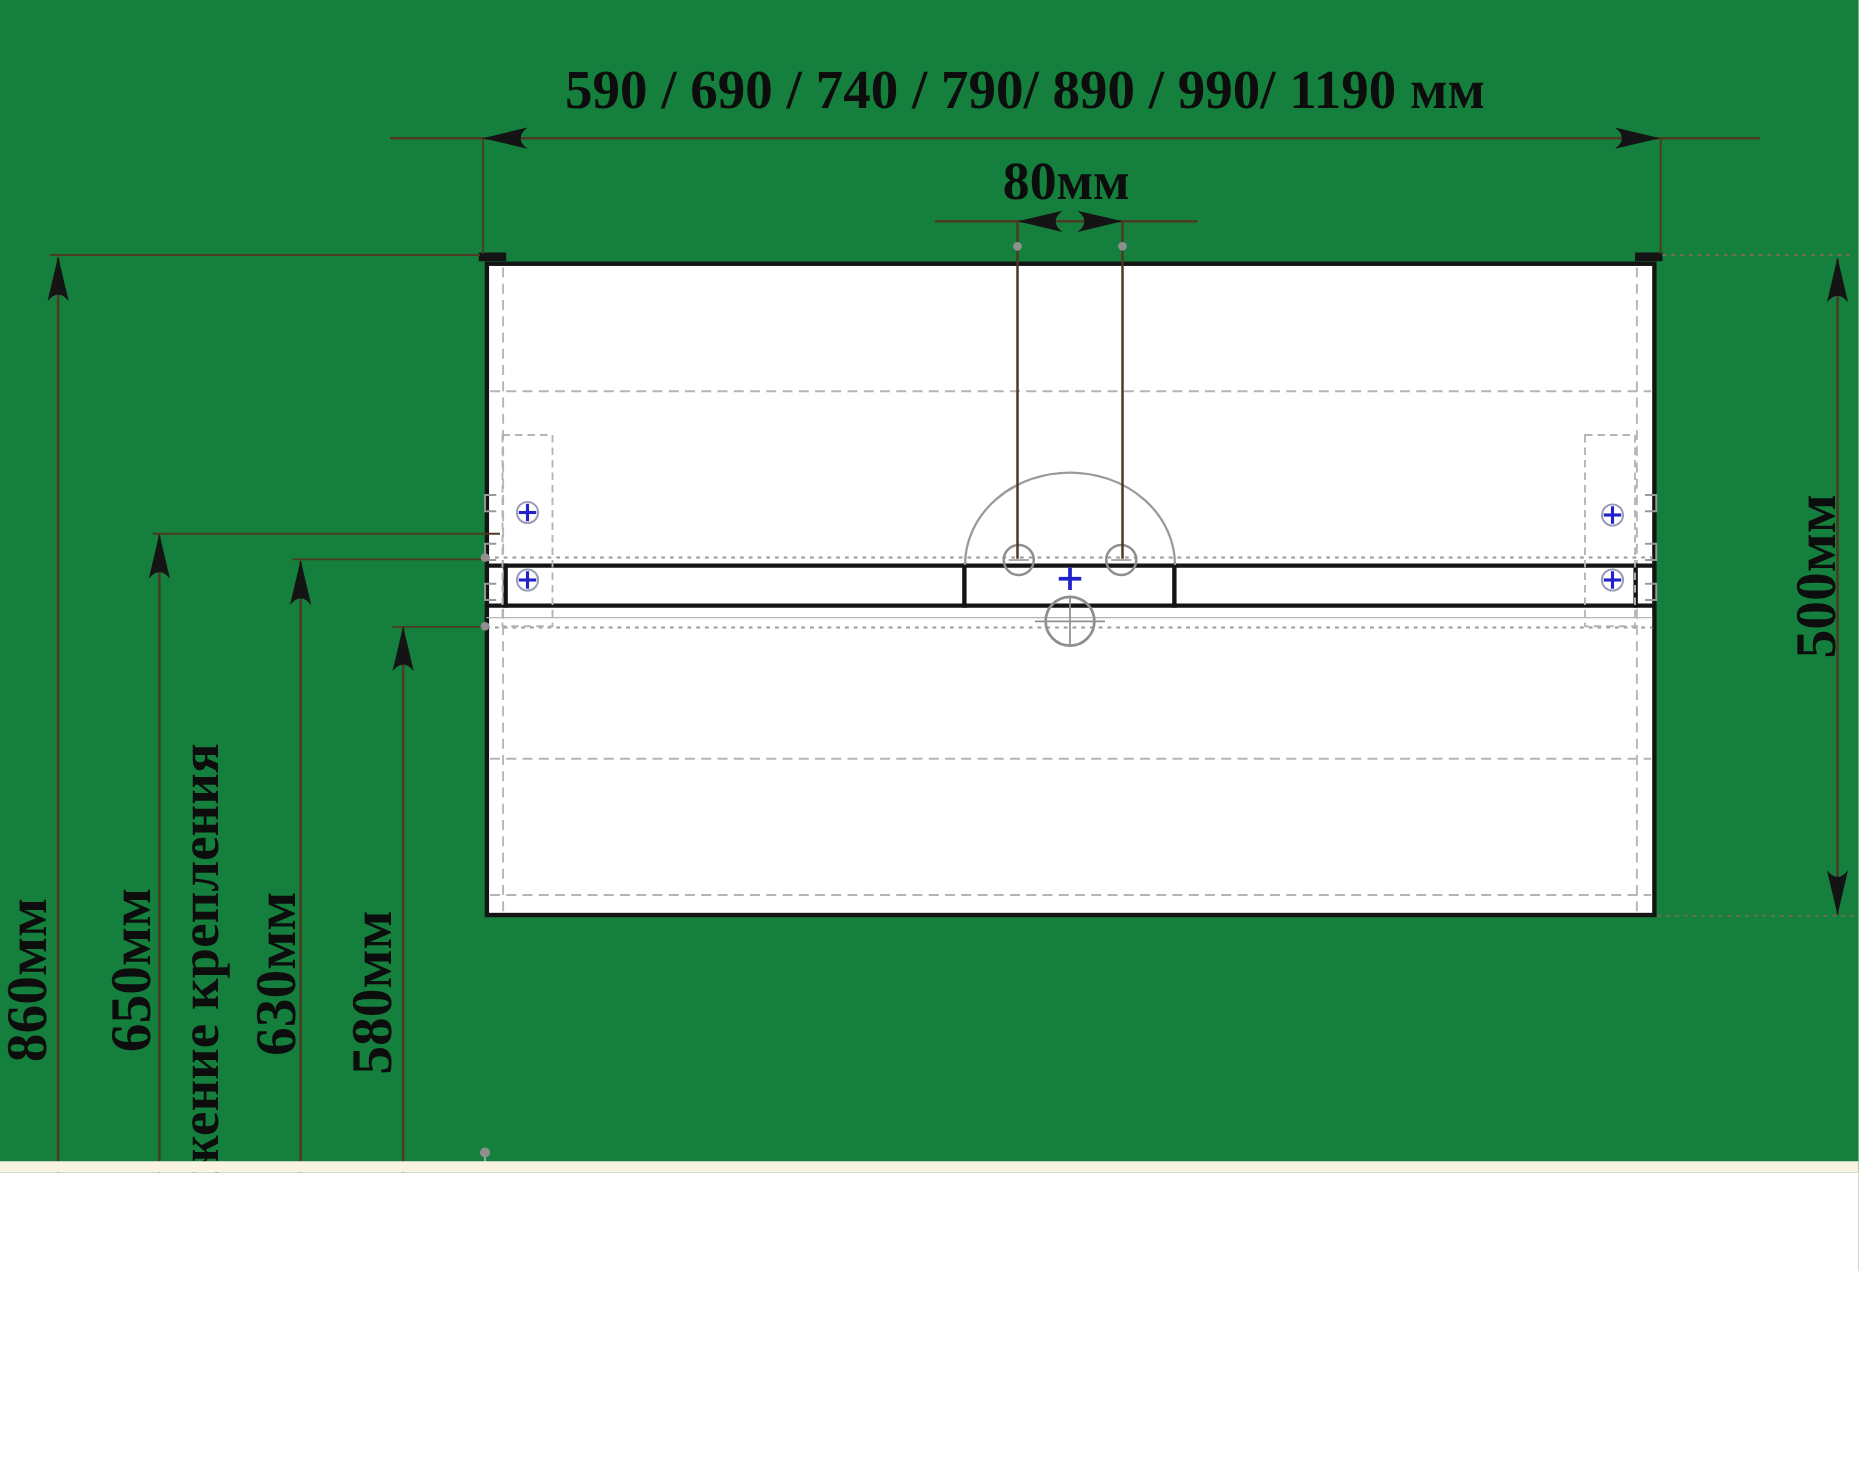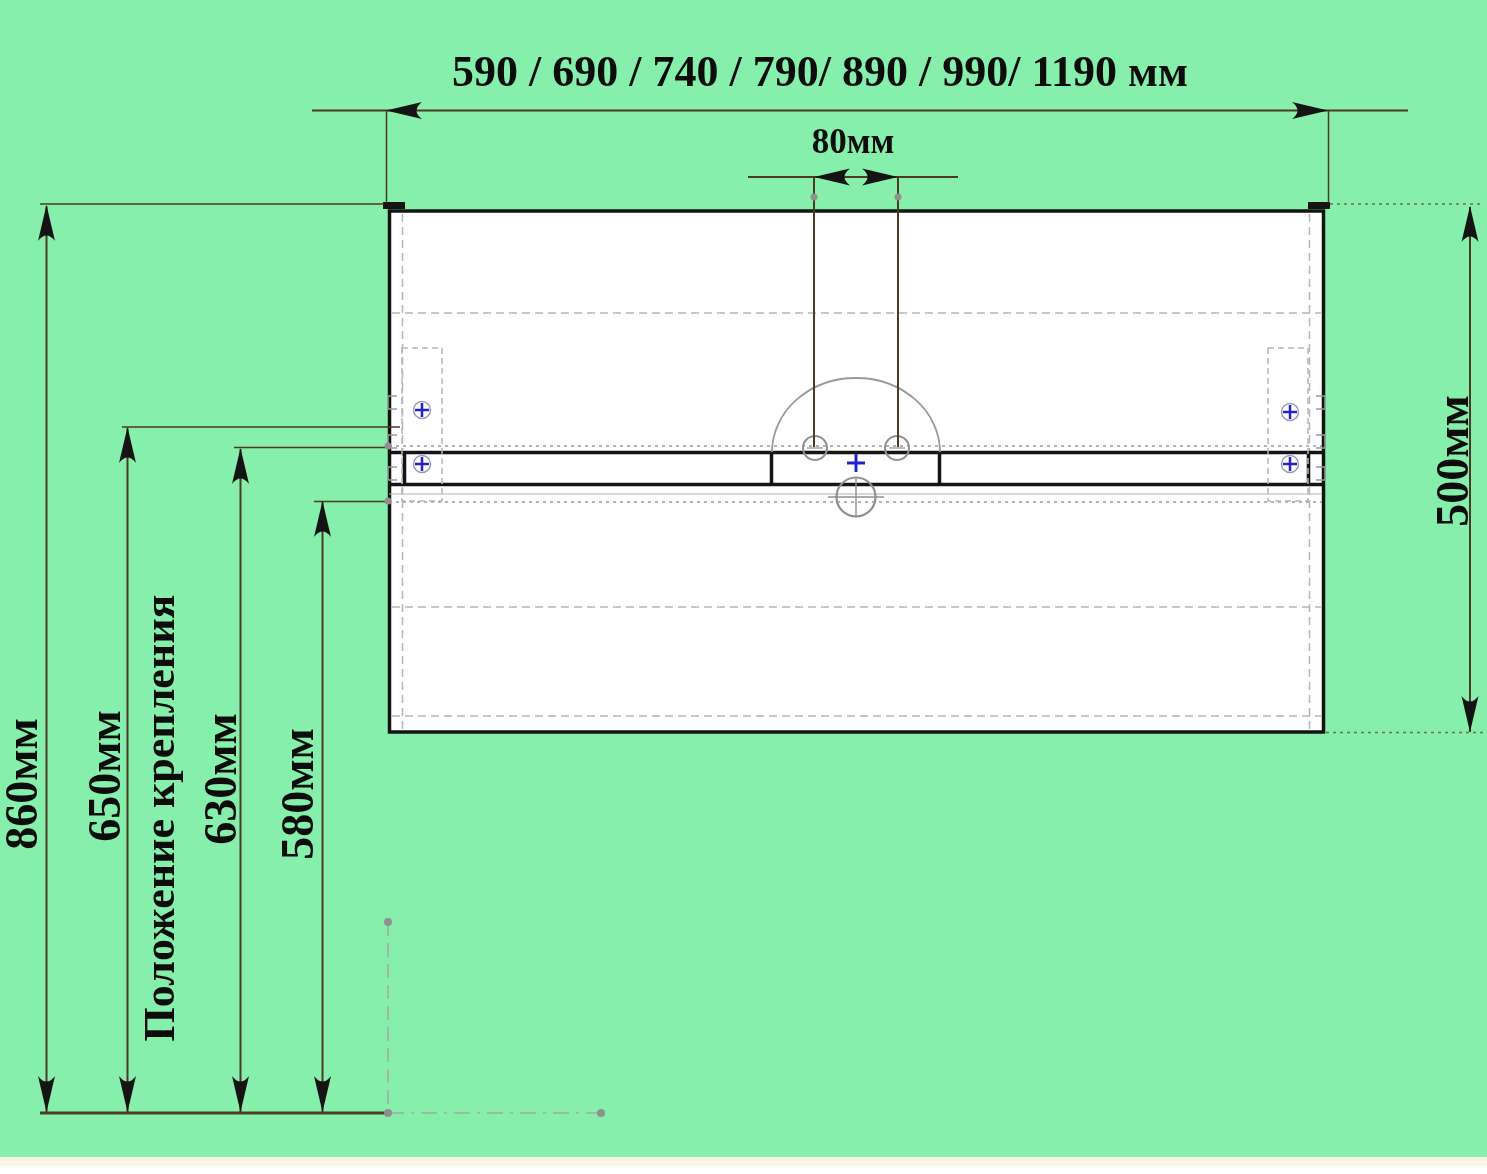--- a/index.html
+++ b/index.html
@@ -1,34 +1,34 @@
 <!DOCTYPE html>
 <html><head>
 <meta charset="utf-8">
 <style>
   html,body{margin:0;padding:0;background:#fff;}
   #canvas{
     position:relative;
-    width:1487px;height:1166px;
-    background:#86efac;
+    width:1487px;height:938px;
+    background:#15803d;
     overflow:hidden;
     font-family:"Liberation Serif",serif;
   }
   #drawing-svg{position:absolute;left:0;top:0;}
   .dim-label{
     position:absolute;
     font-family:"Liberation Serif",serif;
     font-weight:bold;
     color:#0d0d0d;
     text-align:center;
     line-height:1;
     white-space:nowrap;
   }
   .h-label{font-size:44px;}
-  .label-80{font-size:35px;}
+  .label-80{font-size:43px;}
   .v-label{font-size:46px;transform:rotate(-90deg);}
   .v-label-long{font-size:44px;transform:rotate(-90deg);}
   #footer-strip{
     position:absolute;left:0;bottom:0;width:100%;height:9px;
     background:#fbf3e2;
   }
 </style>
 </head>
 <body>
 

